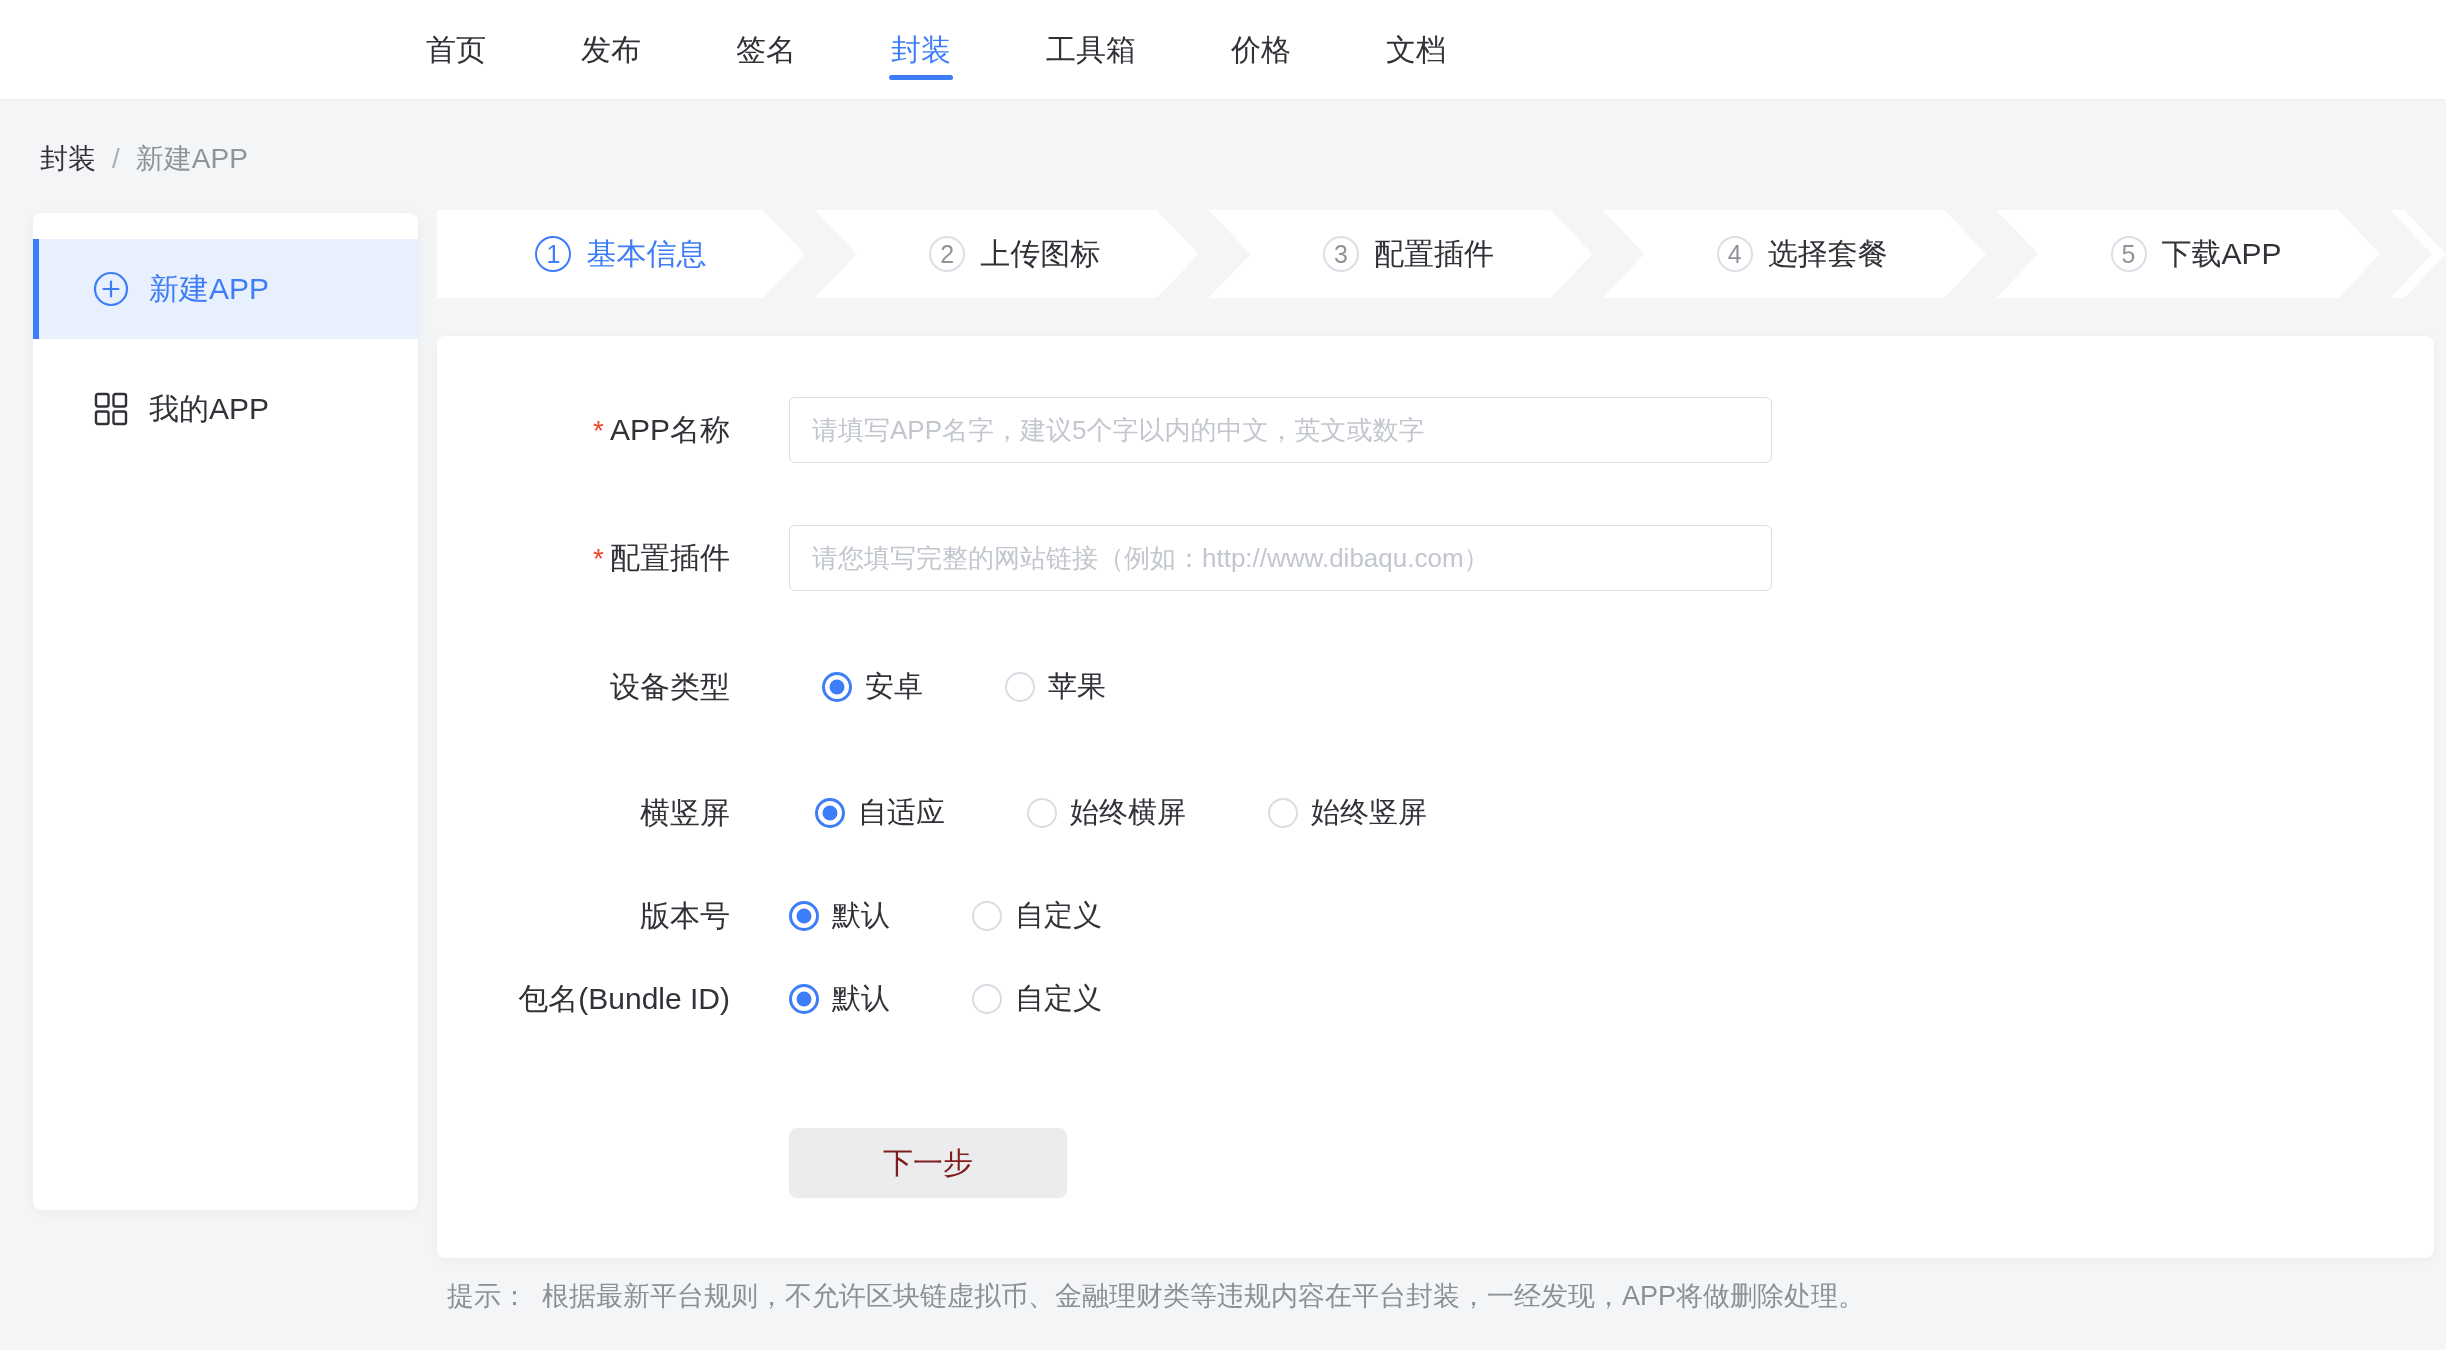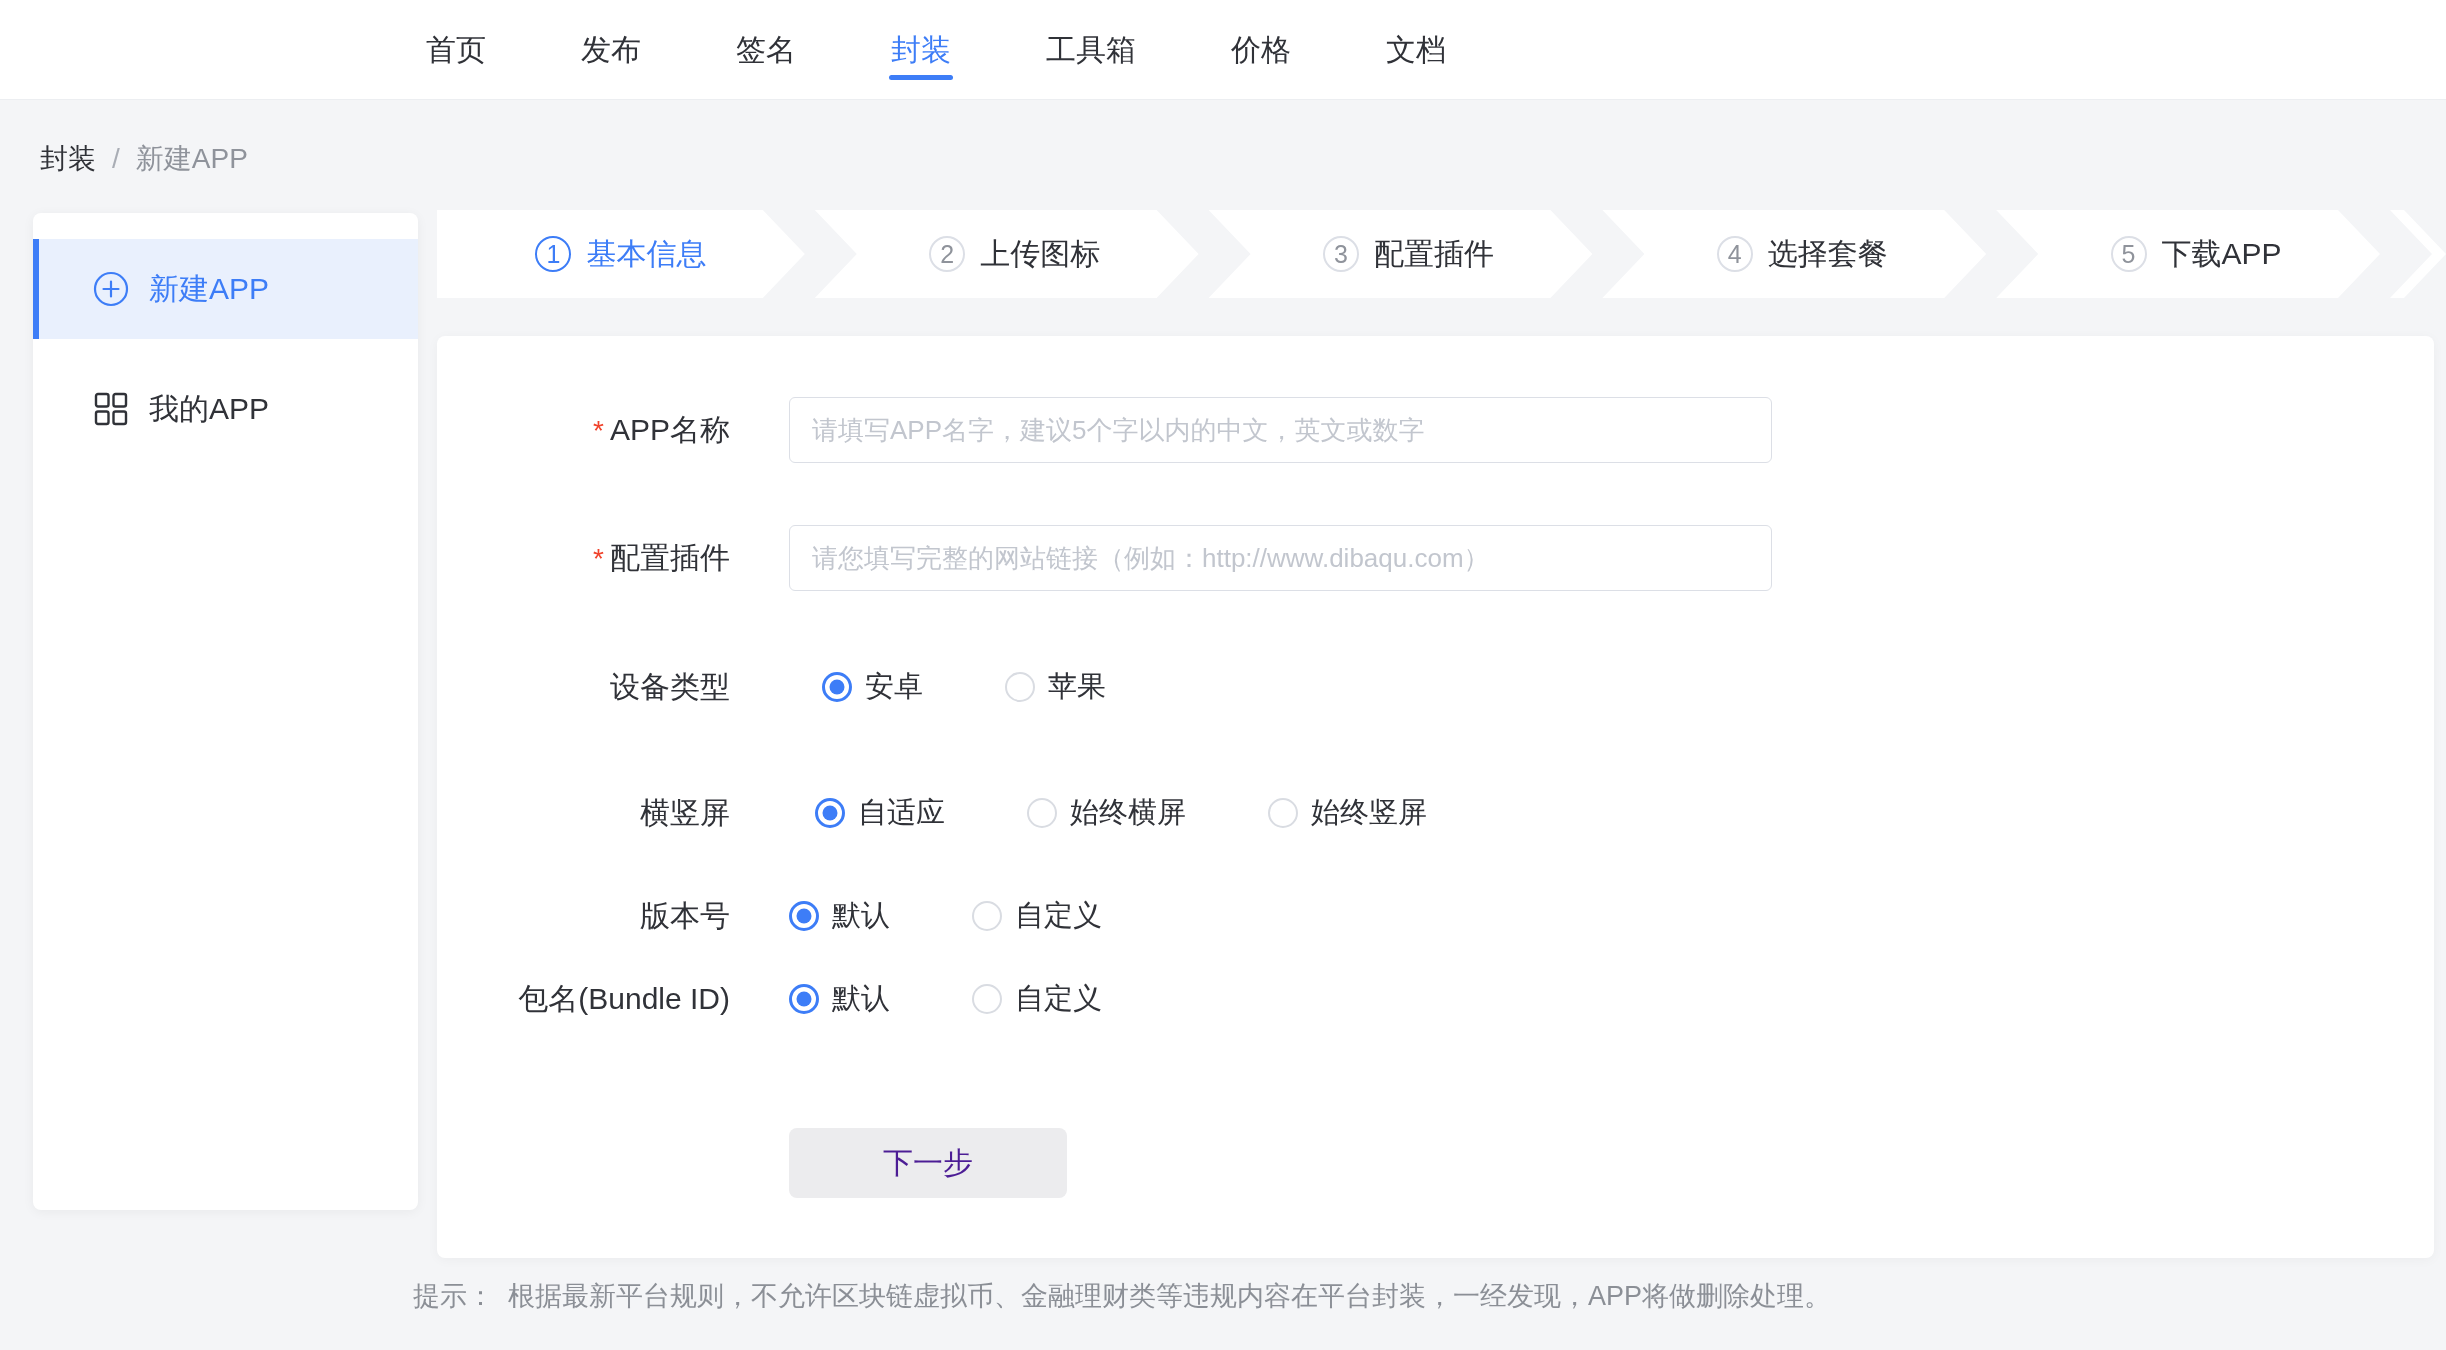--- a/index.html
+++ b/index.html
@@ -113,27 +113,27 @@
   }
   .rdot.checked { border:3px solid #3d7df7; }
   .rdot.checked::after {
     content:""; position:absolute; left:50%; top:50%; transform:translate(-50%,-50%);
     width:15px; height:15px; border-radius:50%; background:#3d7df7;
   }
   .rtext { font-size:29px; color:#303238; margin-left:13px; white-space:nowrap; }
 
   .next-btn {
     position:absolute; left:352px; top:792px; width:278px; height:70px;
-    background:#ececee; color:#4c1d95; font-size:30px;
+    background:#ececee; color:#7f1d1d; font-size:30px;
     border:none; border-radius:8px; cursor:not-allowed; font-family:inherit;
   }
 
   
   .hint {
-    position:absolute; left:413px; top:1278px; font-size:27px; color:#8b8f96;
+    position:absolute; left:447px; top:1278px; font-size:27px; color:#8b8f96;
     white-space:nowrap;
   }
   .hint .hint-prefix { margin-right:14px; }
 </style>
 </head>
 <body>
 
 <header class="topbar">
   <nav class="nav">
     <div class="nav-item">首页</div>

